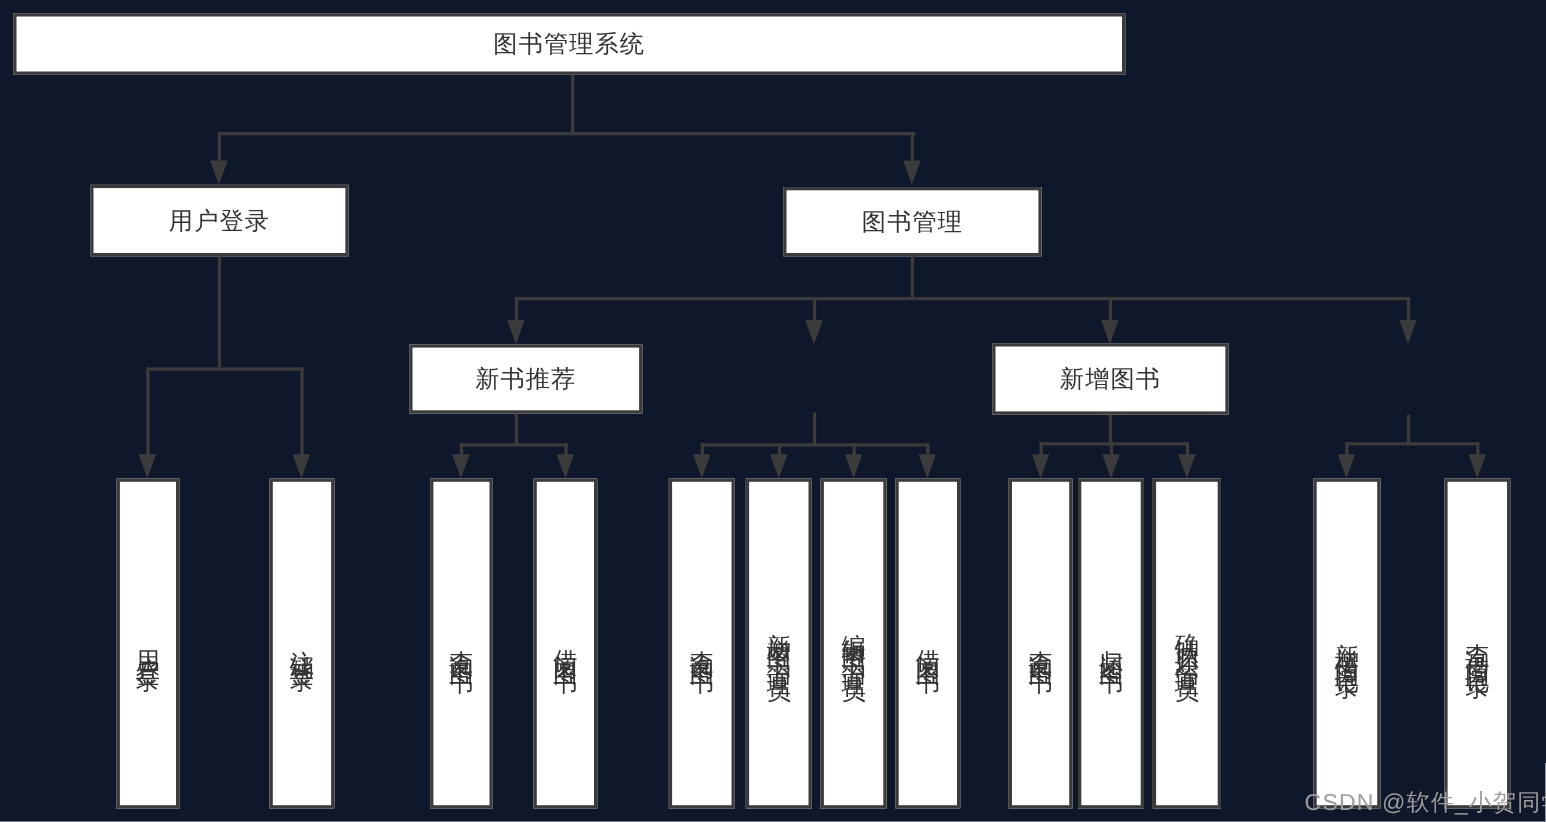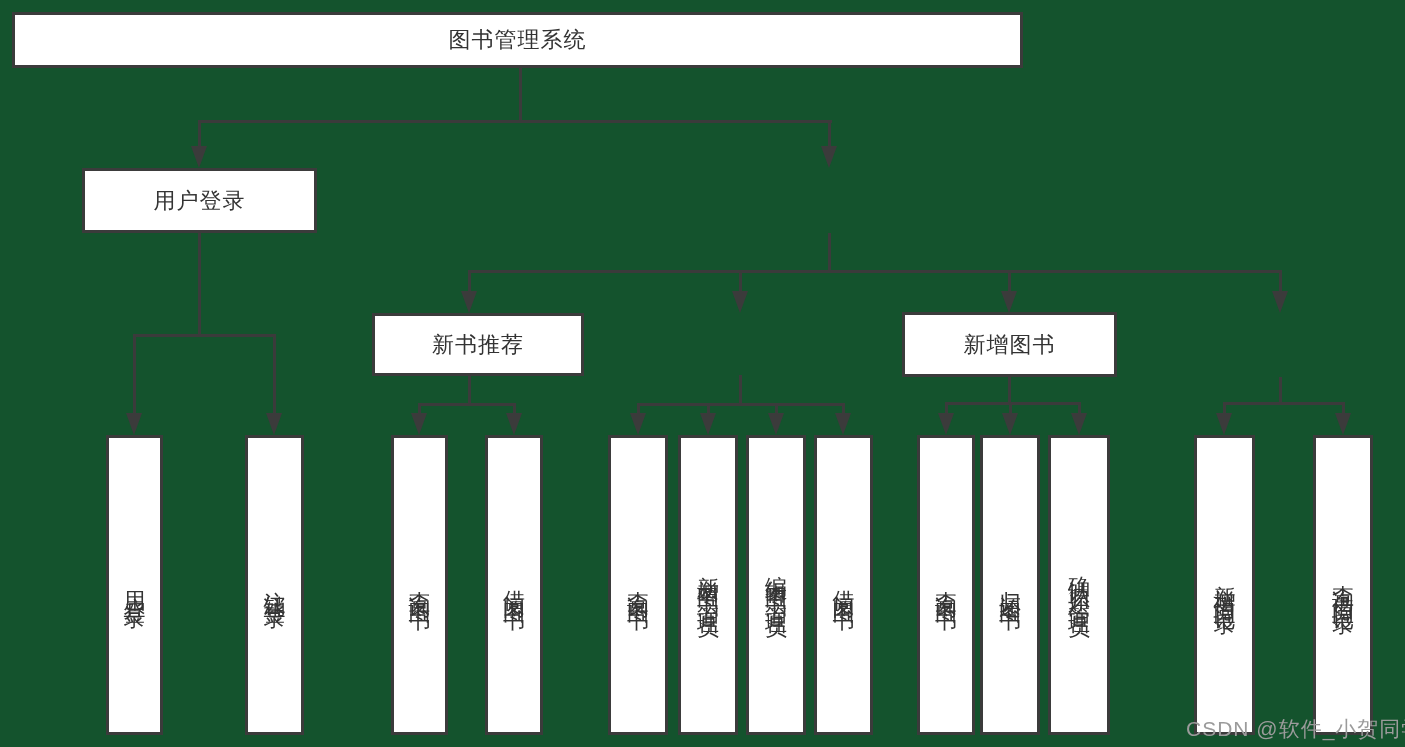--- a/index.html
+++ b/index.html
@@ -1,17 +1,17 @@
 <!DOCTYPE html>
 <html><head>
 <meta charset="utf-8">
 <style>
   html,body{margin:0;padding:0;background:#fff;}
   .canvas{
-    position:relative;width:1405px;height:747px;background:#14532d;overflow:hidden;
+    position:relative;width:1405px;height:747px;background:#0f172a;overflow:hidden;
     font-family:"Liberation Sans",sans-serif;color:#333333;
   }
   .box{
     position:absolute;box-sizing:border-box;border:3px solid #3b3b3b;background:#ffffff;
     display:flex;align-items:center;justify-content:center;
     font-size:22px;color:#333333;letter-spacing:1px;white-space:nowrap;
   }
   .vbox{
     writing-mode:vertical-rl;text-orientation:mixed;letter-spacing:6px;line-height:1;
   }
@@ -36,20 +36,21 @@
   <div class="box" style="left:12px;top:12px;width:1011px;height:56px;">图书管理系统</div>
 
   <div class="vline" style="left:519px;top:68px;height:52px;"></div>
   <div class="hline" style="left:198px;top:120px;width:634px;"></div>
   <div class="vline" style="left:198px;top:120px;height:28px;"></div>
   <div class="arrow" style="left:191px;top:146px;"></div>
   <div class="vline" style="left:828px;top:120px;height:28px;"></div>
   <div class="arrow" style="left:821px;top:146px;"></div>
 
   <div class="box" style="left:82px;top:168px;width:235px;height:65px;">用户登录</div>
+  <div class="box" style="left:712px;top:170px;width:235px;height:63px;">图书管理</div>
 
   <div class="vline" style="left:198px;top:233px;height:101px;"></div>
   <div class="hline" style="left:133px;top:334px;width:143px;"></div>
   <div class="vline" style="left:133px;top:334px;height:81px;"></div>
   <div class="arrow" style="left:126px;top:413px;"></div>
   <div class="vline" style="left:273px;top:334px;height:81px;"></div>
   <div class="arrow" style="left:266px;top:413px;"></div>
 
   <div class="vline" style="left:828px;top:233px;height:37px;"></div>
   <div class="hline" style="left:468px;top:270px;width:813px;"></div>

